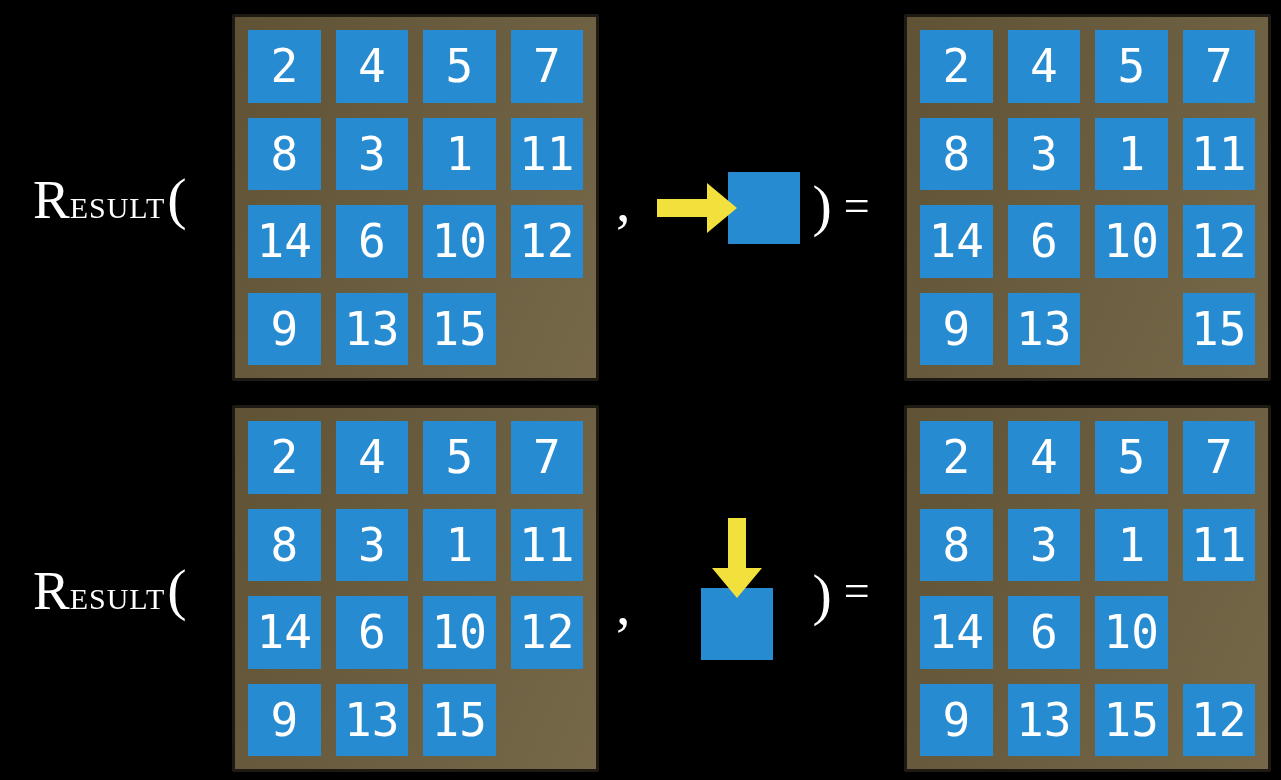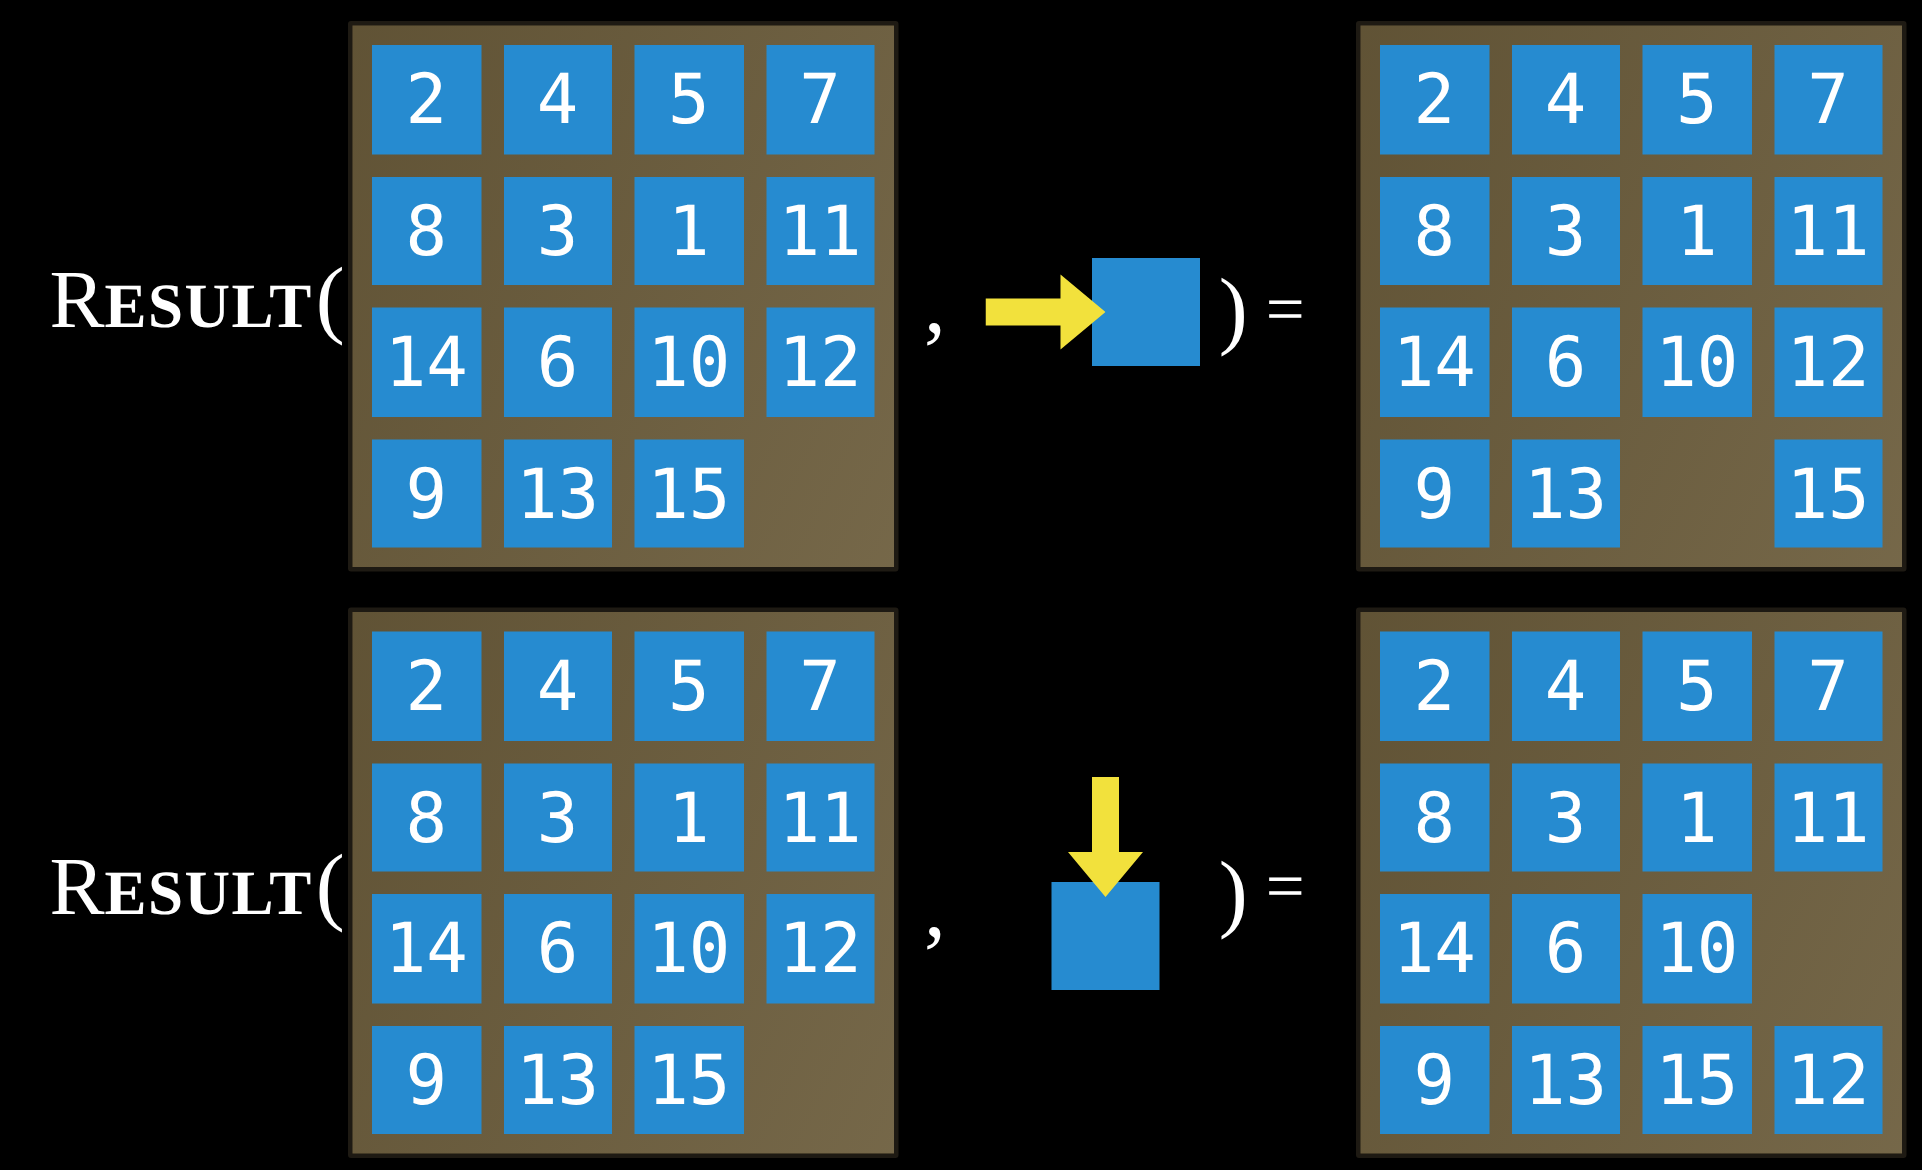--- a/index.html
+++ b/index.html
@@ -23,21 +23,21 @@
   
   .fn-label {
     position: absolute;
     left: 33px;
     display: flex;
     align-items: baseline;
     color: var(--text-white);
     white-space: nowrap;
   }
   .fn-initial { font-size: 55px; line-height: 1; }
-  .fn-rest    { font-size: 42px; line-height: 1; letter-spacing: 1px; font-weight: bold; }
+  .fn-rest    { font-size: 30px; line-height: 1; letter-spacing: 1px; }
   .fn-paren   { font-size: 58px; line-height: 1; margin-left: 2px; font-weight: 400; }
   
   .board {
     position: absolute;
     width: 367px;
     height: 367px;
     background-color: var(--board-brown);
     background-image: linear-gradient(115deg, rgba(0,0,0,0.10), rgba(255,255,255,0.07));
     border: 3px solid var(--board-border);
     border-radius: 2px;

